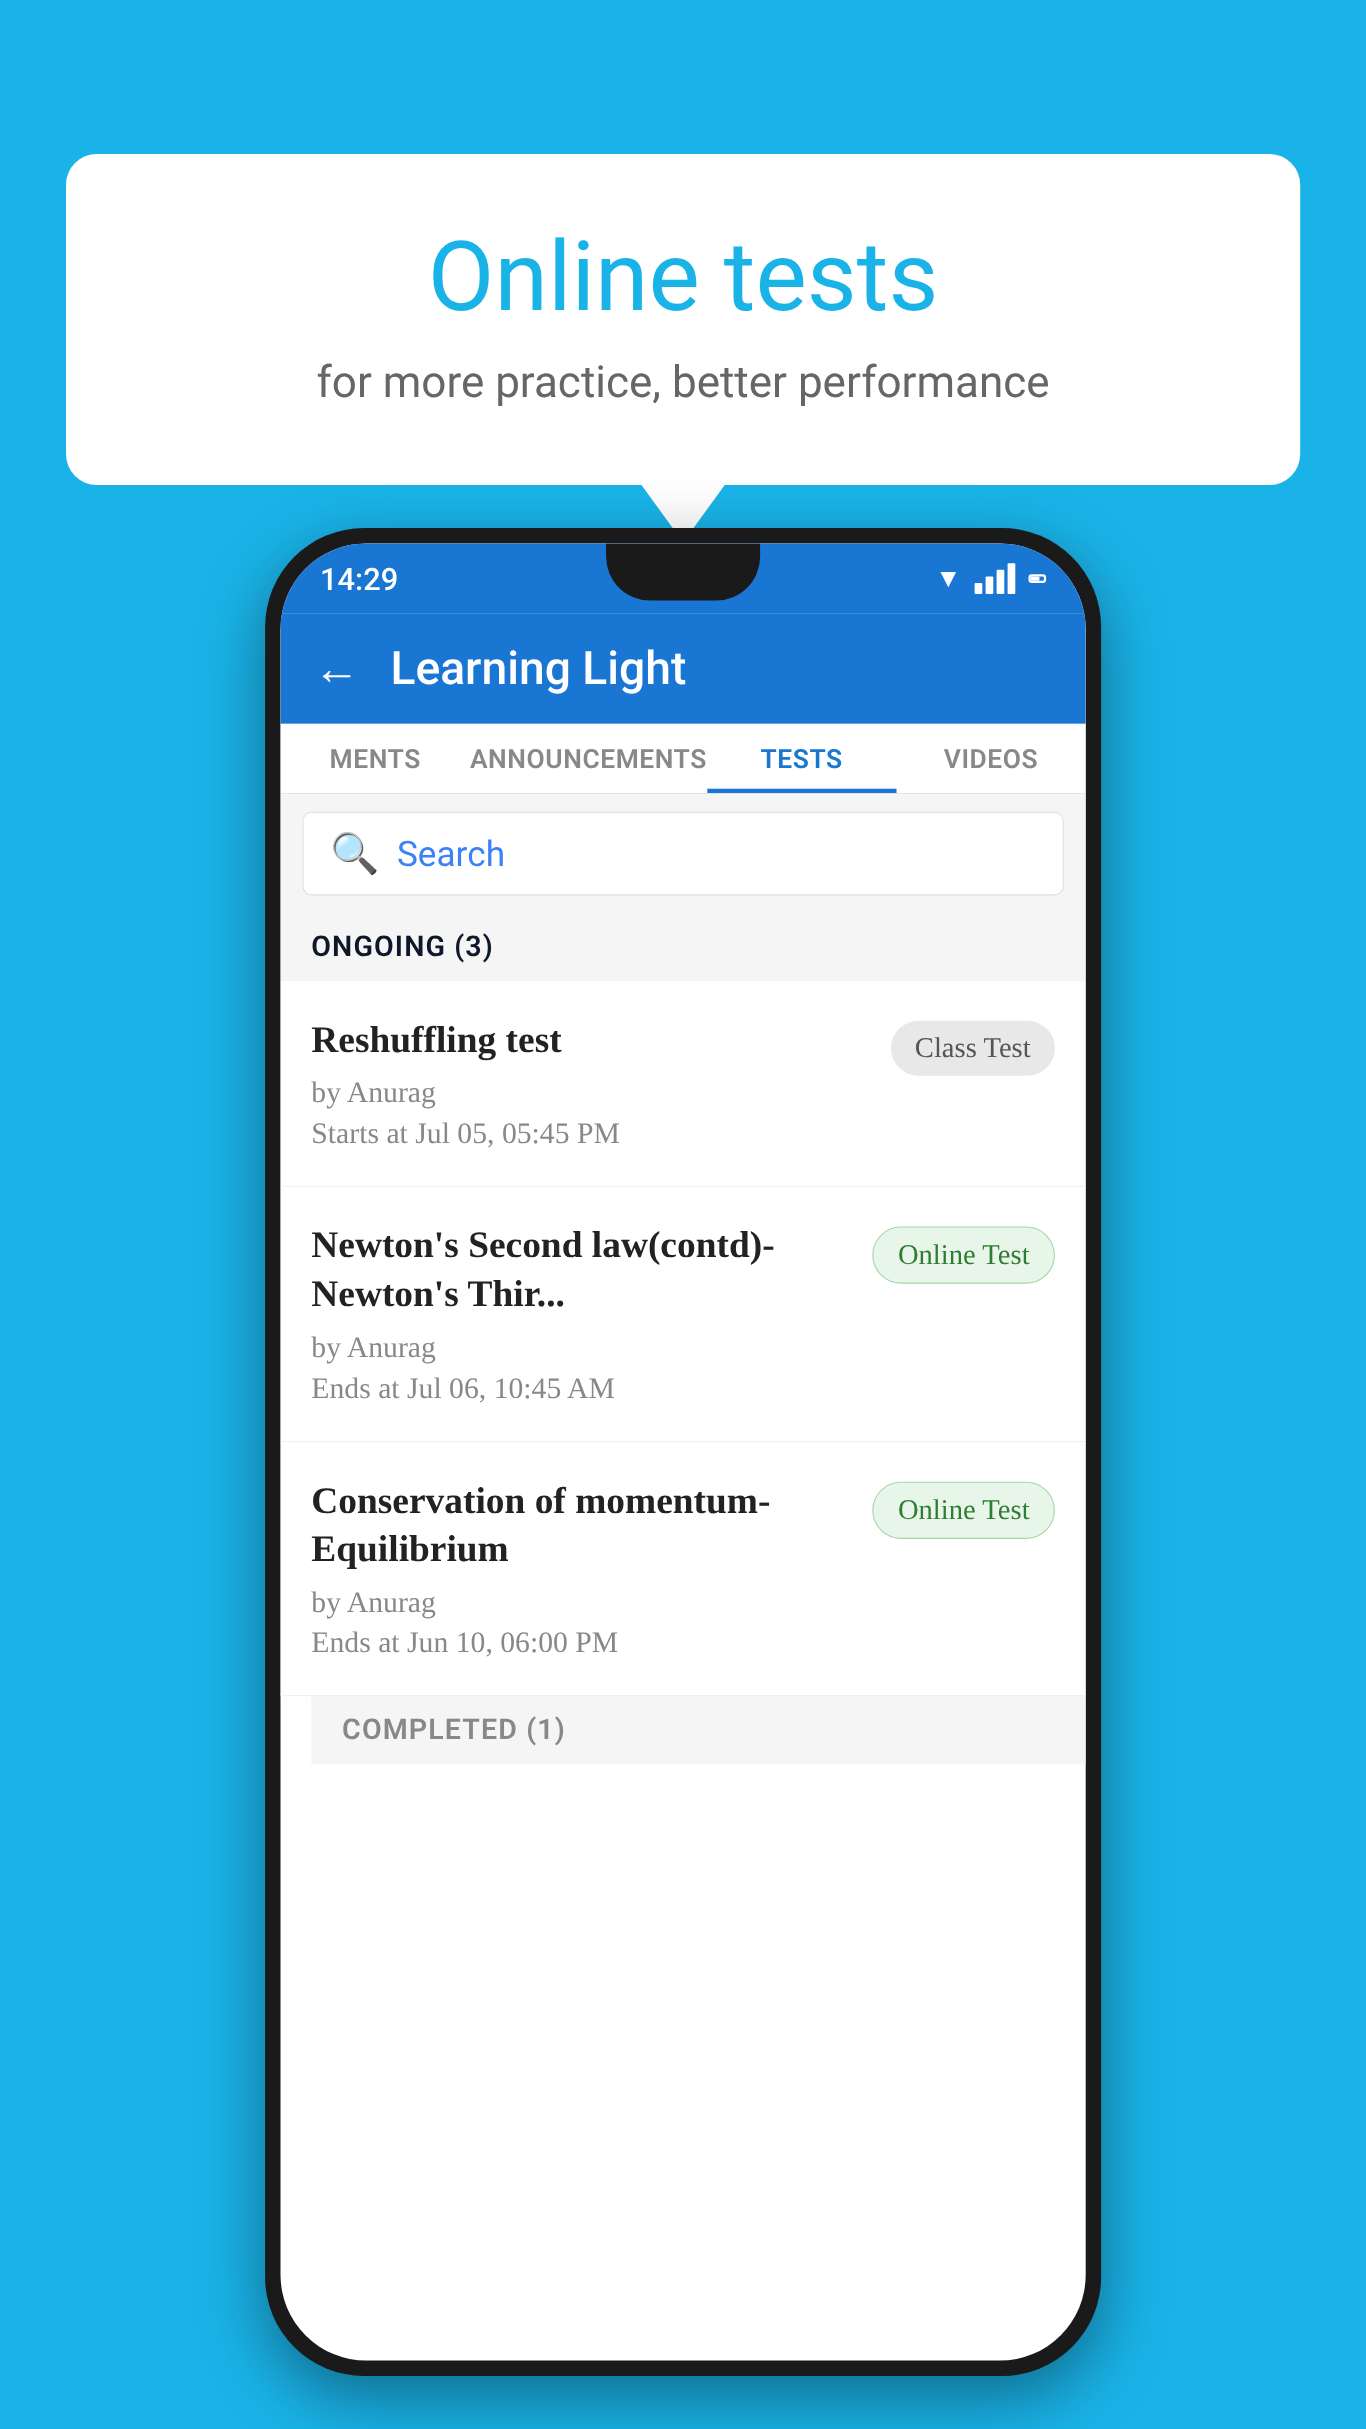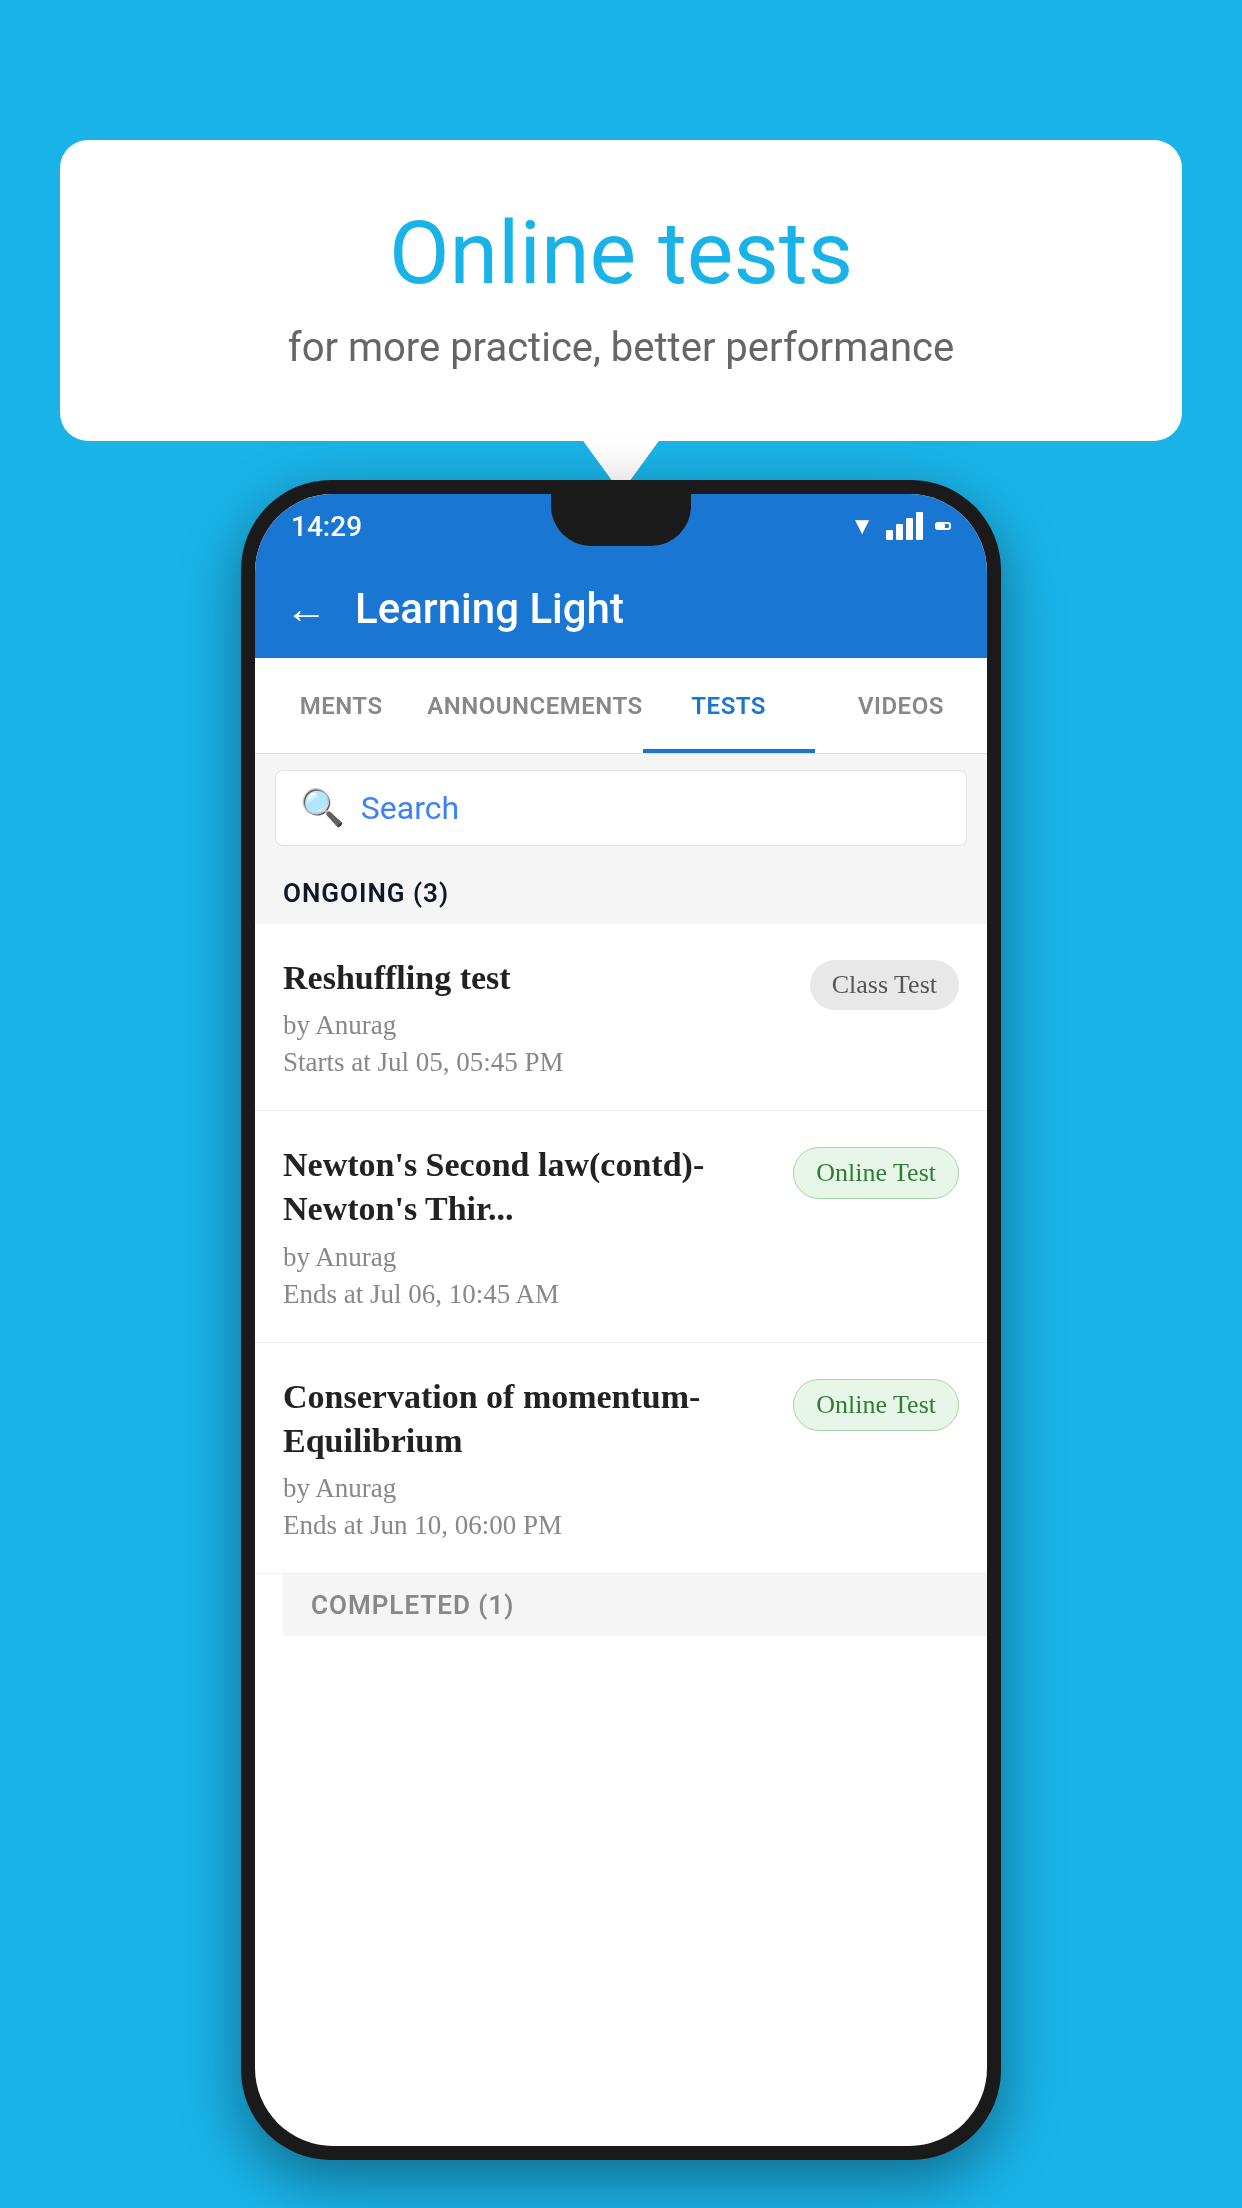--- a/index.html
+++ b/index.html
@@ -128,21 +128,21 @@
 
     .app-bar-title {
       color: white;
       font-size: 42px;
       font-weight: 500;
     }
 
     
     .tabs-bar {
       background: white;
-      height: 96px;
+      height: 64px;
       display: flex;
       align-items: stretch;
       border-bottom: 1px solid #e0e0e0;
       overflow: hidden;
     }
 
     .tab-item {
       flex: 1;
       display: flex;
       align-items: center;

